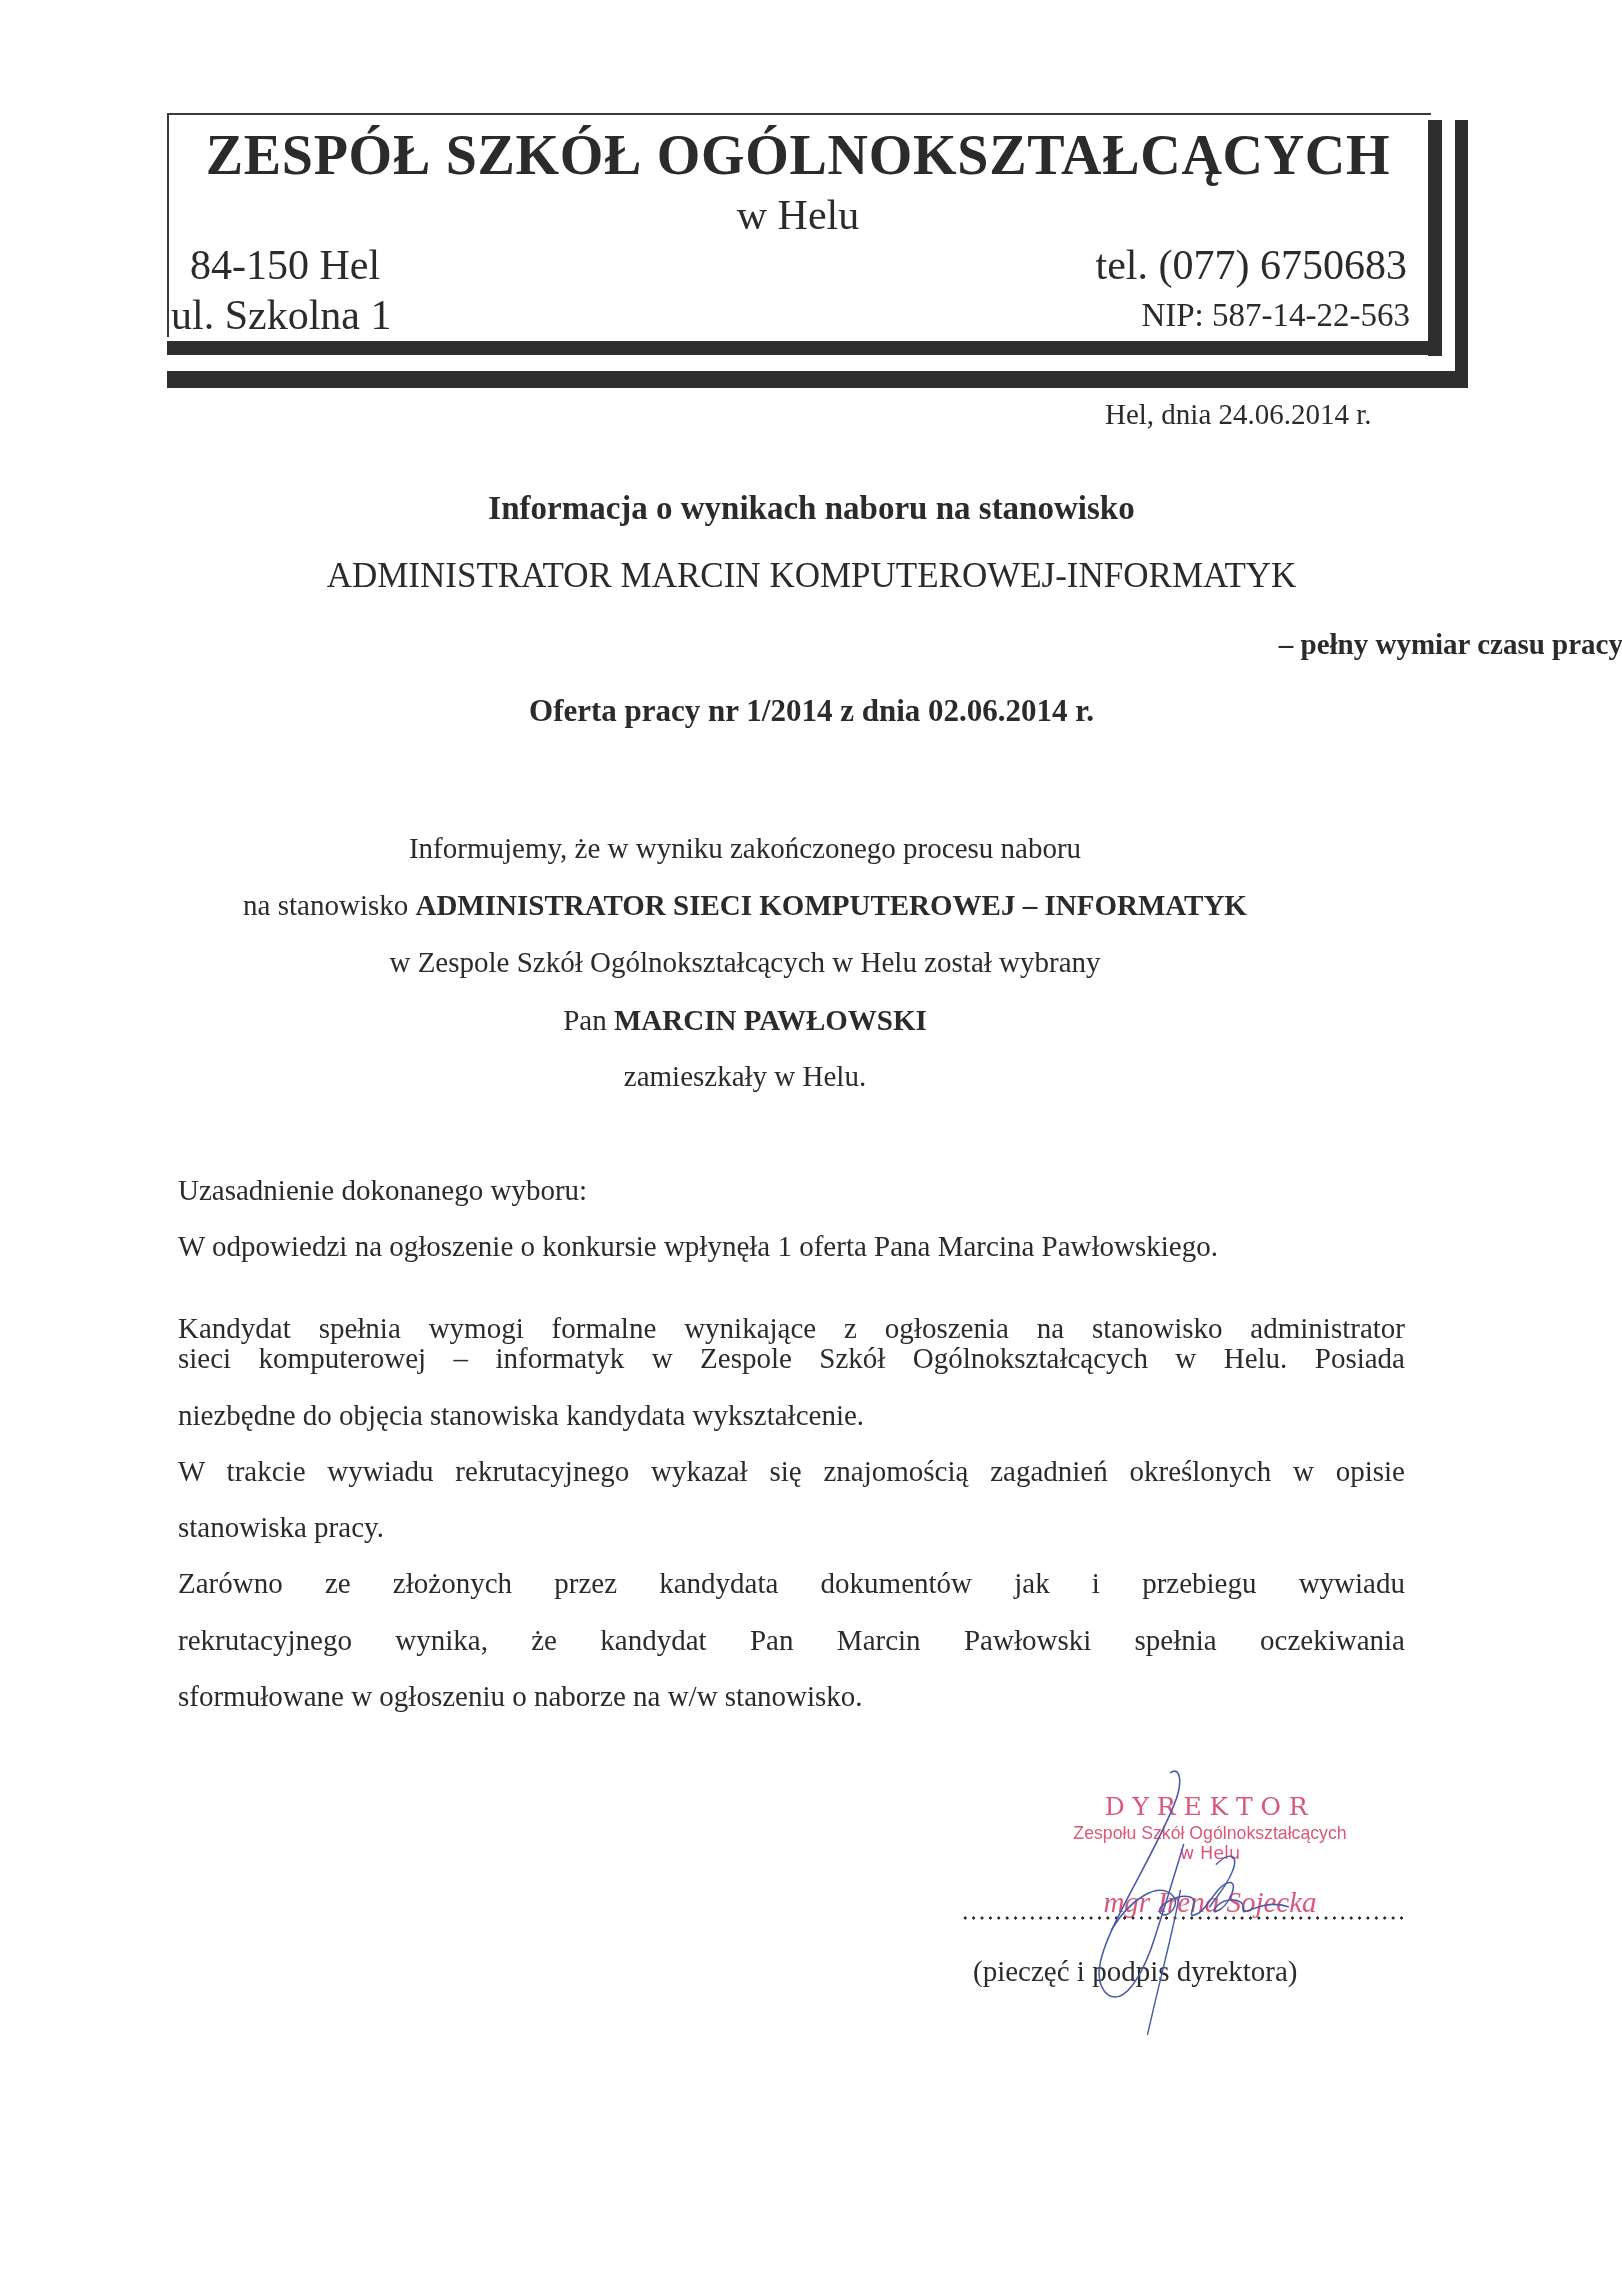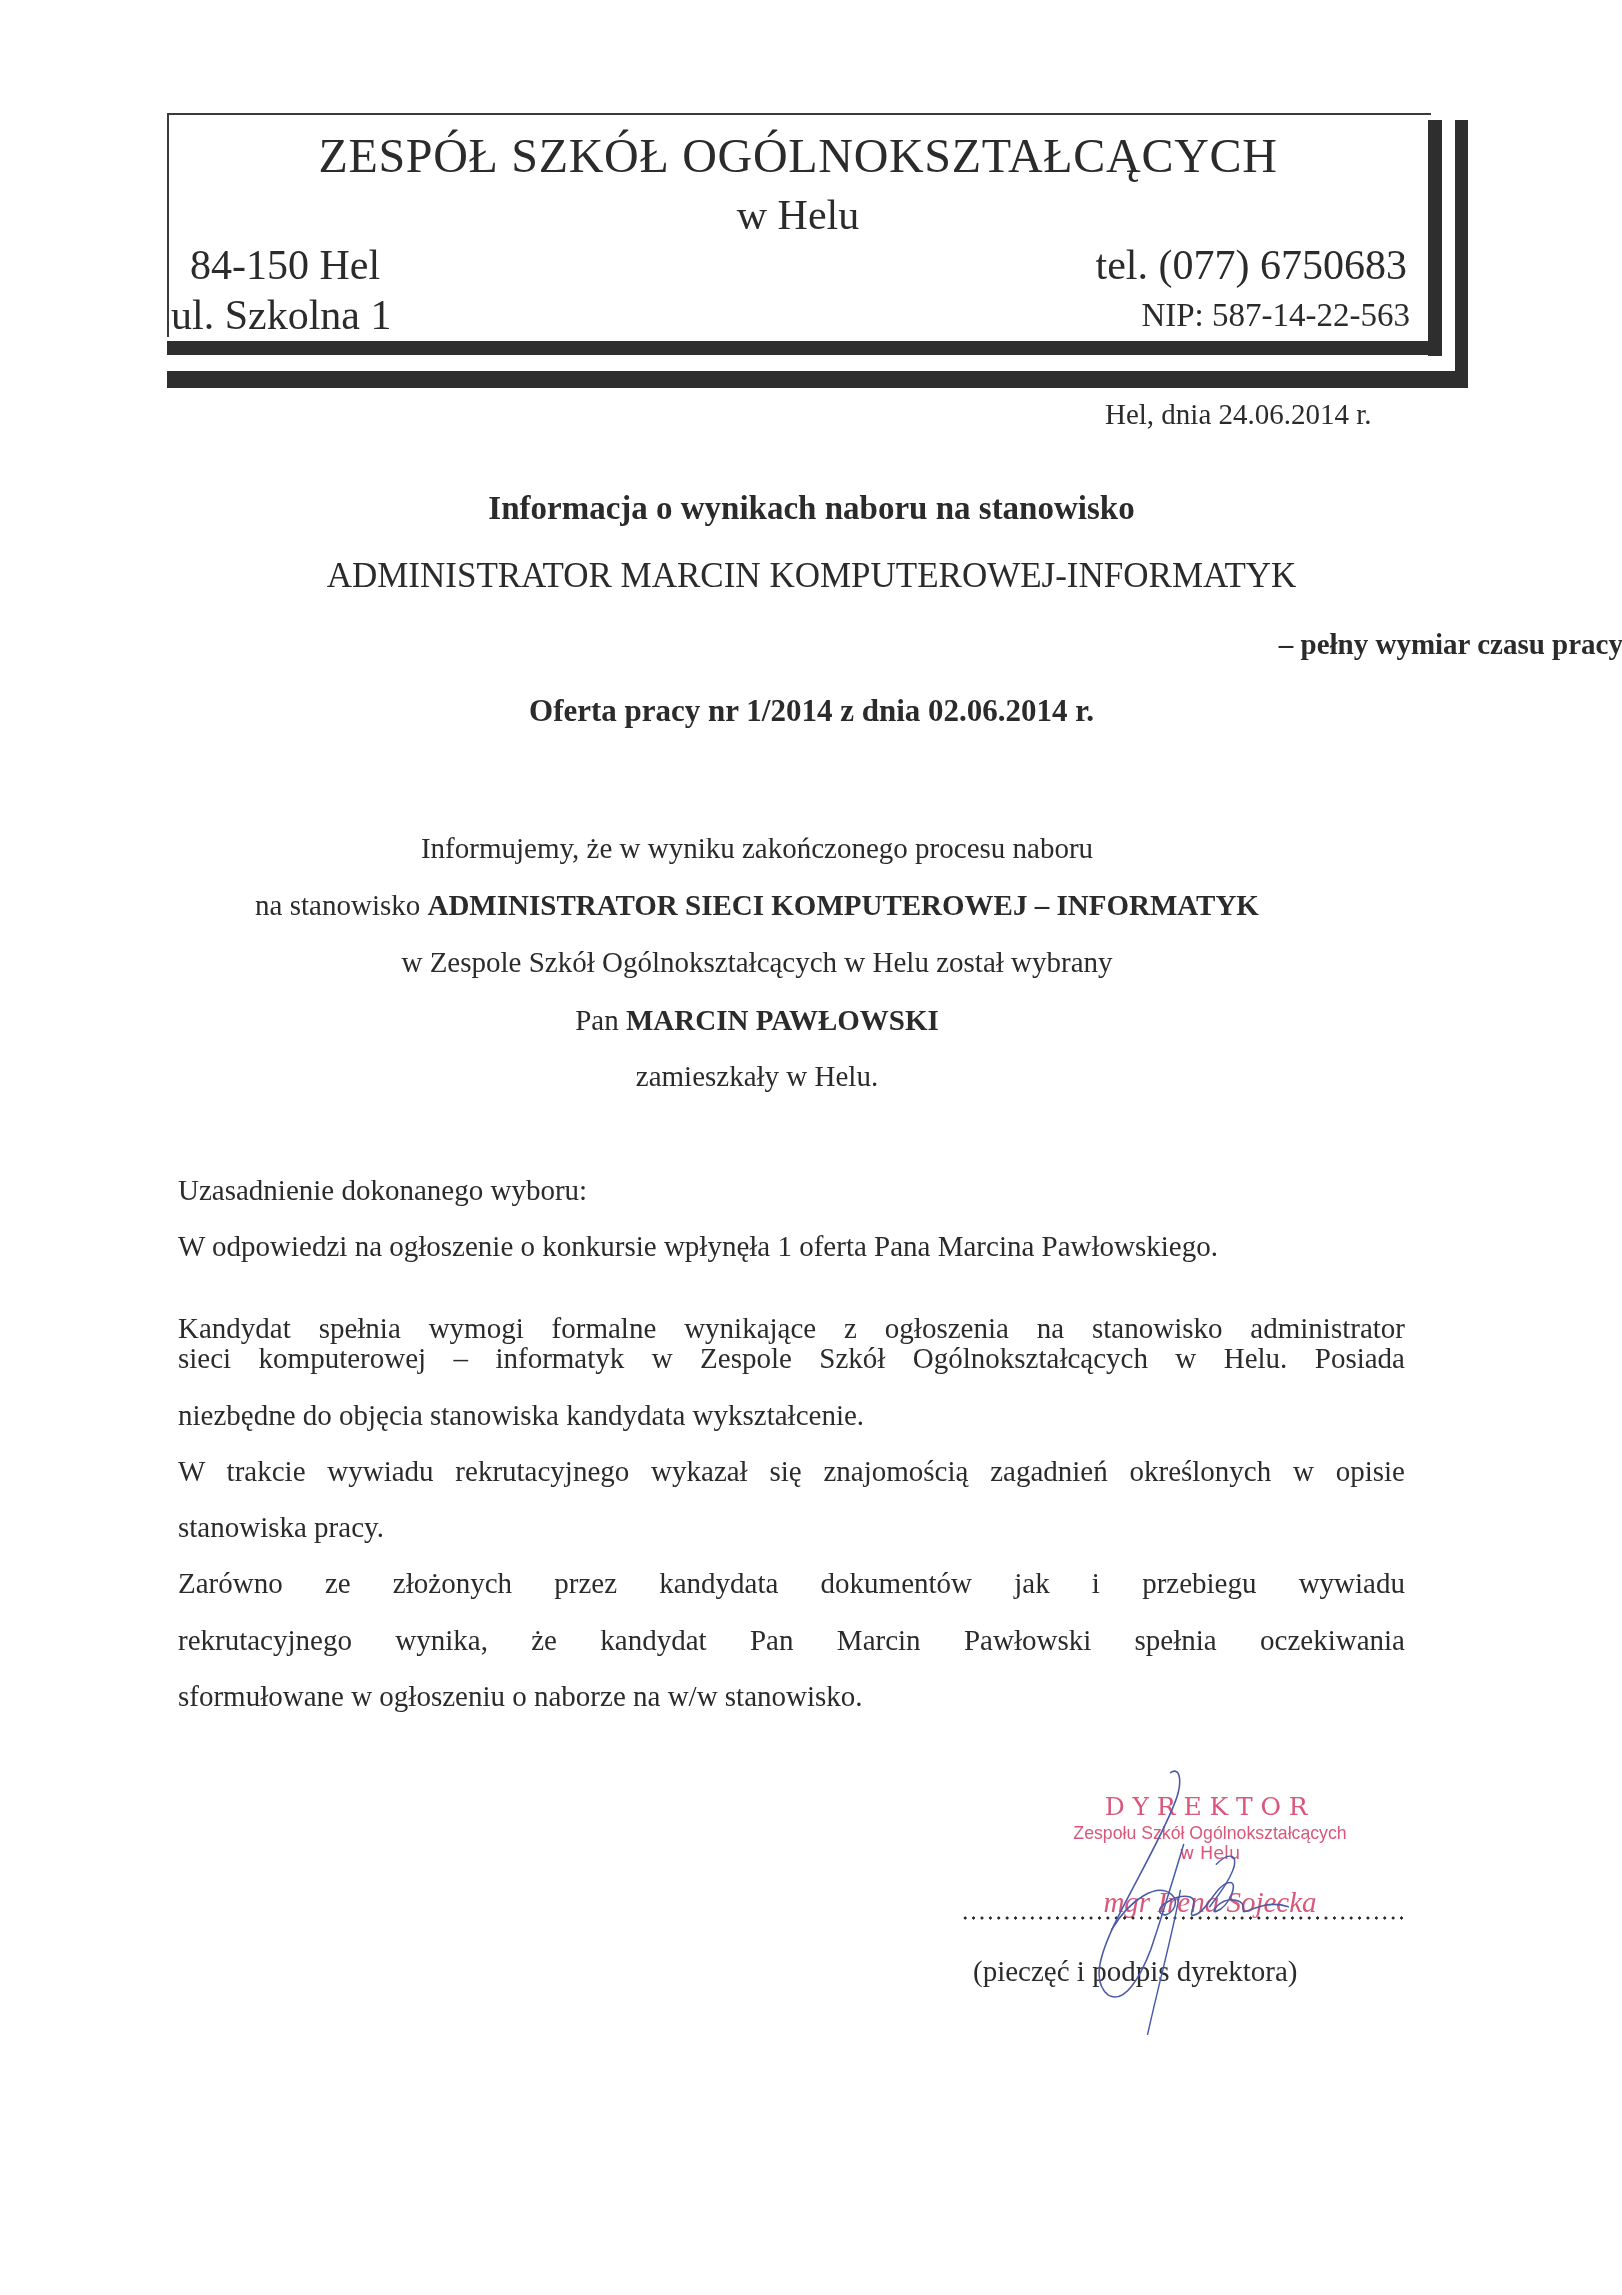--- a/index.html
+++ b/index.html
@@ -11,40 +11,40 @@
 
   
   #lh-frame { left: 167px; top: 113px; width: 1262px; height: 222px;
     border-top: 2px solid #3a3a3a; border-left: 2px solid #3a3a3a; }
   #lh-bar-r1 { left: 1428px; top: 120px; width: 14.4px; height: 236px; background: #2e2e2e; }
   #lh-bar-b1 { left: 167px; top: 341px; width: 1275px; height: 14.4px; background: #2e2e2e; }
   #lh-bar-r2 { left: 1455px; top: 120px; width: 13px; height: 268px; background: #2e2e2e; }
   #lh-bar-b2 { left: 167px; top: 371px; width: 1301px; height: 17px; background: #2e2e2e; }
 
   #lh-name { left: 167px; top: 123px; width: 1262px; text-align: center;
-    font-size: 48px; font-weight: normal; line-height: 65px; letter-spacing: 0.7px; }
+    font-size: 56px; font-weight: bold; line-height: 65px; letter-spacing: 0.7px; }
   #lh-sub { left: 167px; top: 190px; width: 1262px; text-align: center;
     font-size: 42px; line-height: 50px; }
   #lh-addr1 { left: 190px; top: 240px; font-size: 42px; line-height: 50px; }
   #lh-addr2 { left: 171px; top: 290px; font-size: 42px; line-height: 50px; }
   #lh-tel { right: 216px; top: 240px; font-size: 42px; line-height: 50px; }
   #lh-nip { right: 213px; top: 290px; font-size: 33px; line-height: 50px; }
 
   
   #date-line { left: 1105px; top: 396px; font-size: 29px; line-height: 37px; }
 
   
   .title-line { left: 0; width: 1623px; text-align: center; font-weight: bold; }
   #title-1 { top: 487px; font-size: 33px; line-height: 43px; }
   #title-2 { top: 553px; font-size: 35px; line-height: 46px; font-weight: normal; letter-spacing: 0px; }
   #title-3 { top: 625px; font-size: 29px; line-height: 38px; text-align: right; }
   #title-4 { top: 690px; font-size: 31px; line-height: 41px; }
 
   
-  .ann-line { left: 12px; width: 1490px; text-align: center; font-size: 29px; line-height: 39px; }
+  .ann-line { left: 0; width: 1490px; text-align: center; font-size: 29px; line-height: 39px; }
   #ann-1 { top: 829px; }
   #ann-2 { top: 886px; }
   #ann-3 { top: 943px; }
   #ann-4 { top: 1001px; }
   #ann-5 { top: 1057px; }
   .bold { font-weight: bold; }
 
   
   .jus-line { left: 178px; width: 1227px; font-size: 29px; line-height: 39px; white-space: nowrap; }
   .jus-justify { text-align: justify; text-align-last: justify; white-space: normal; }

